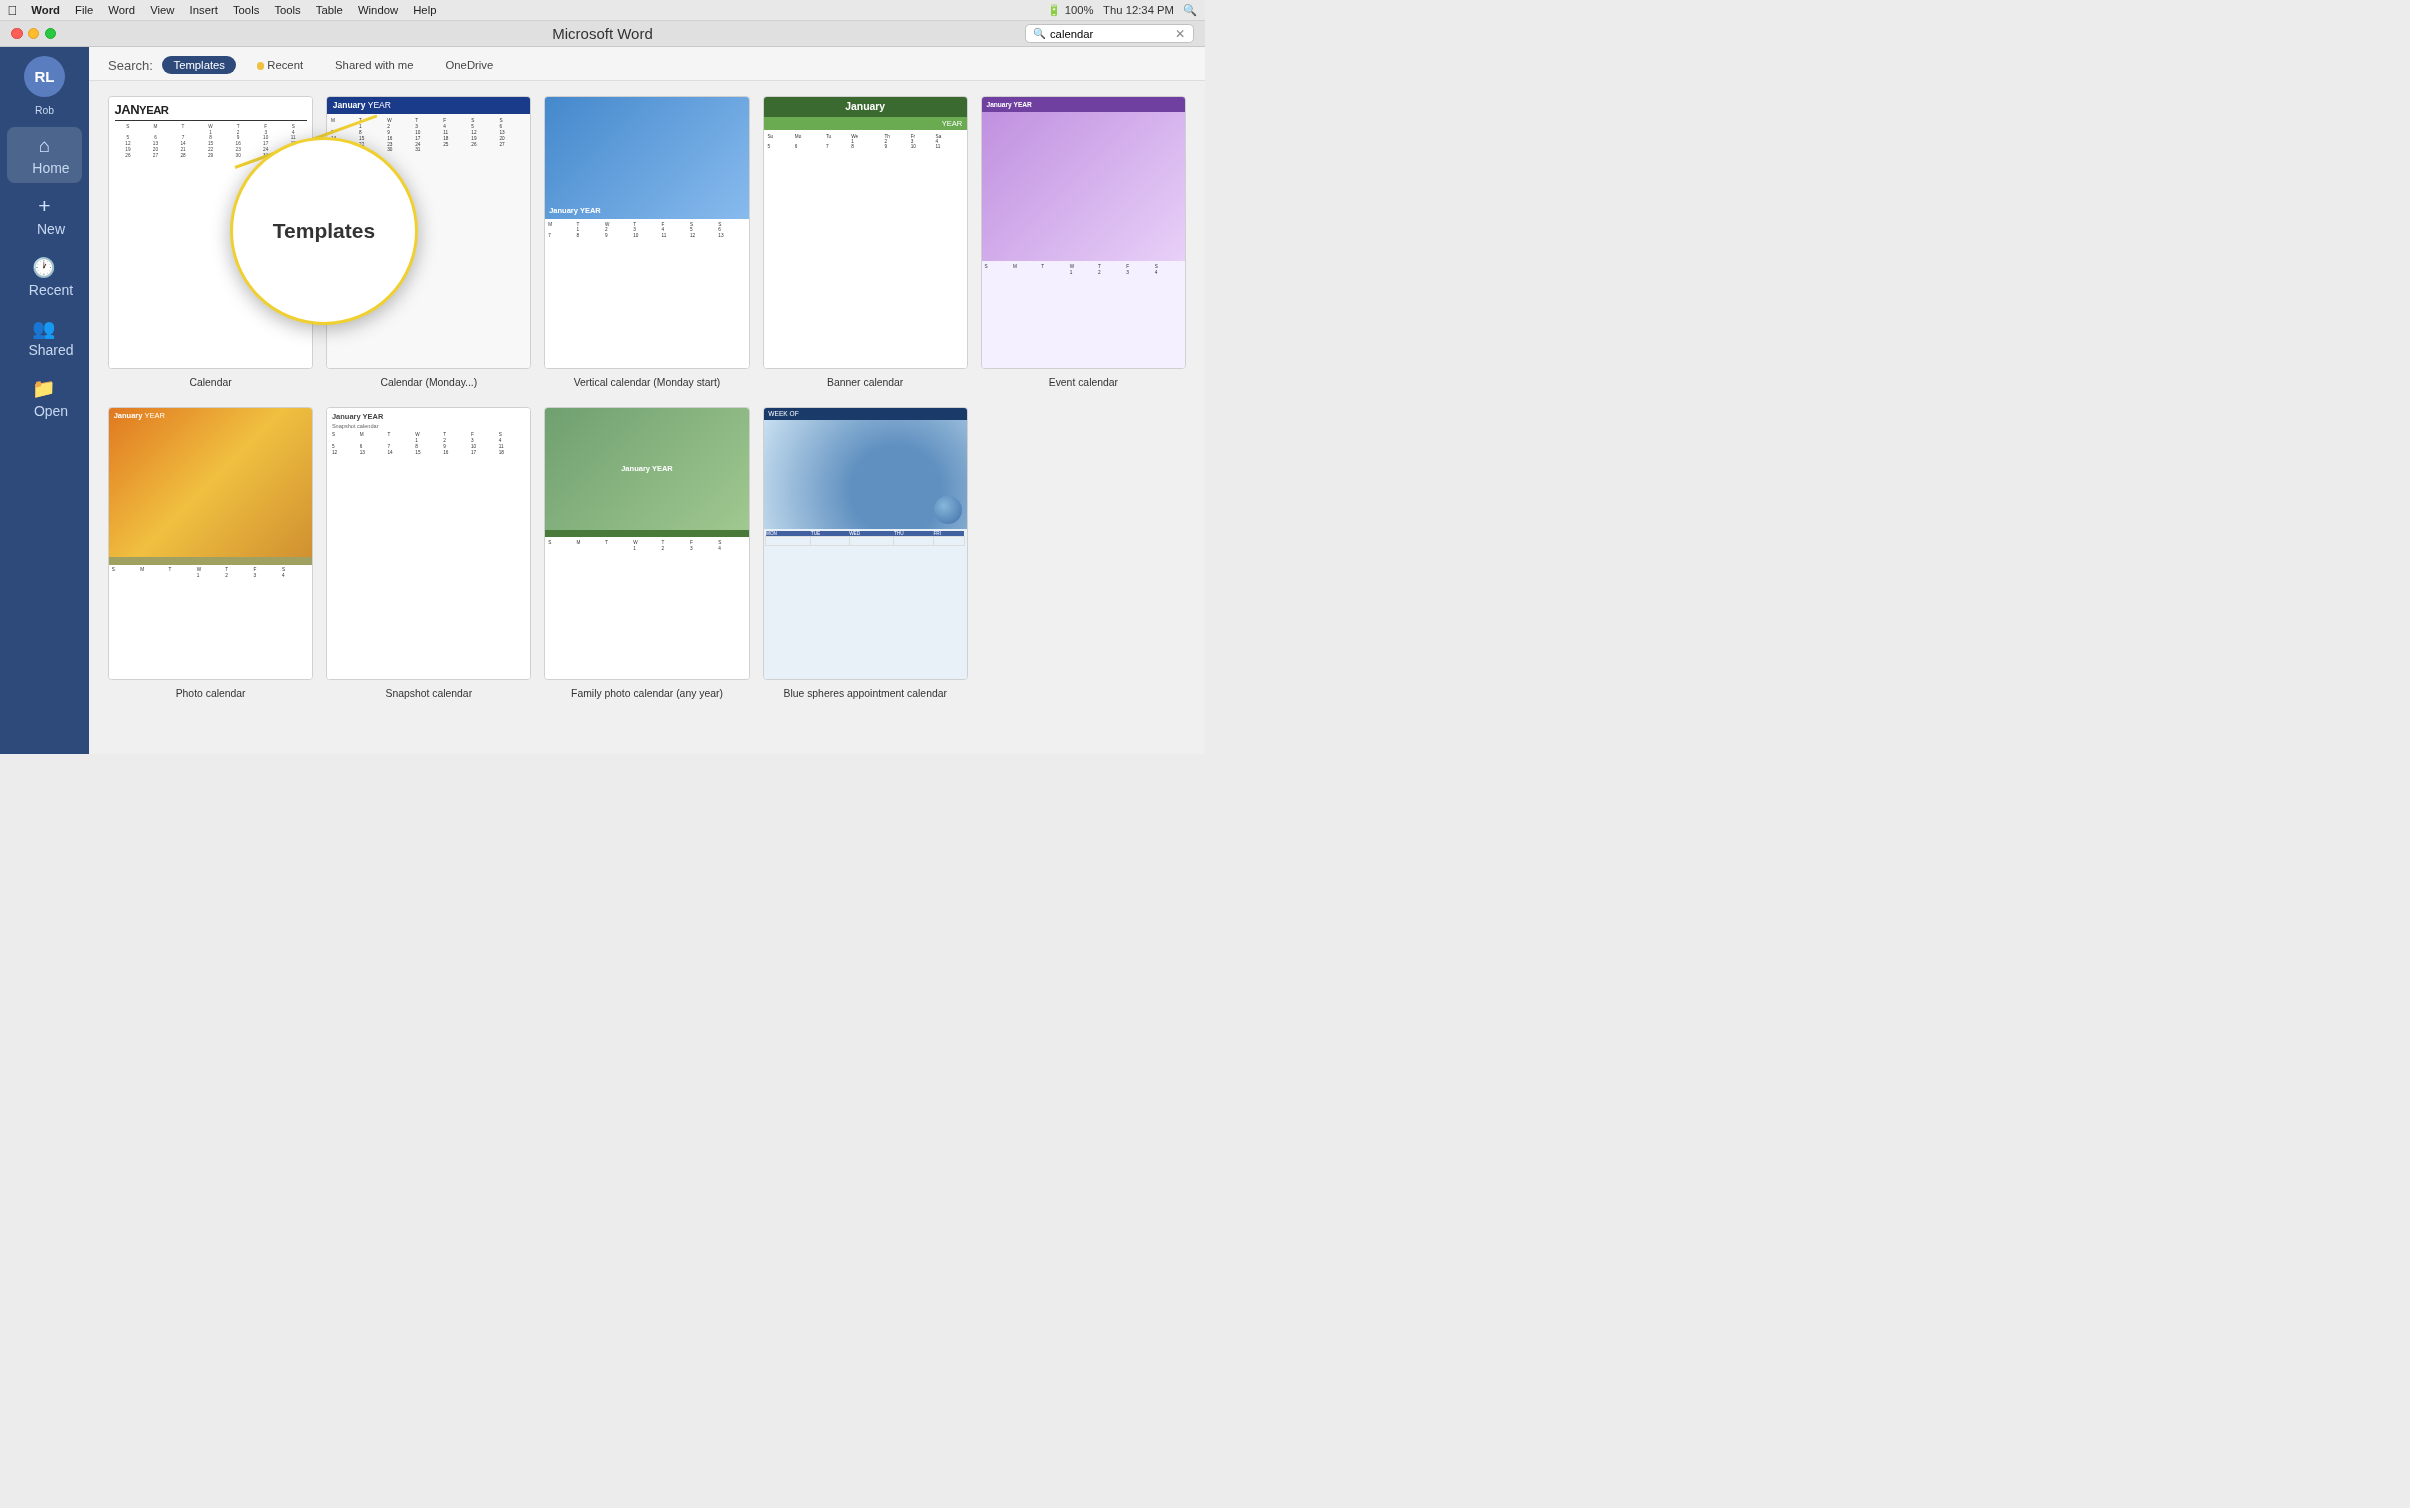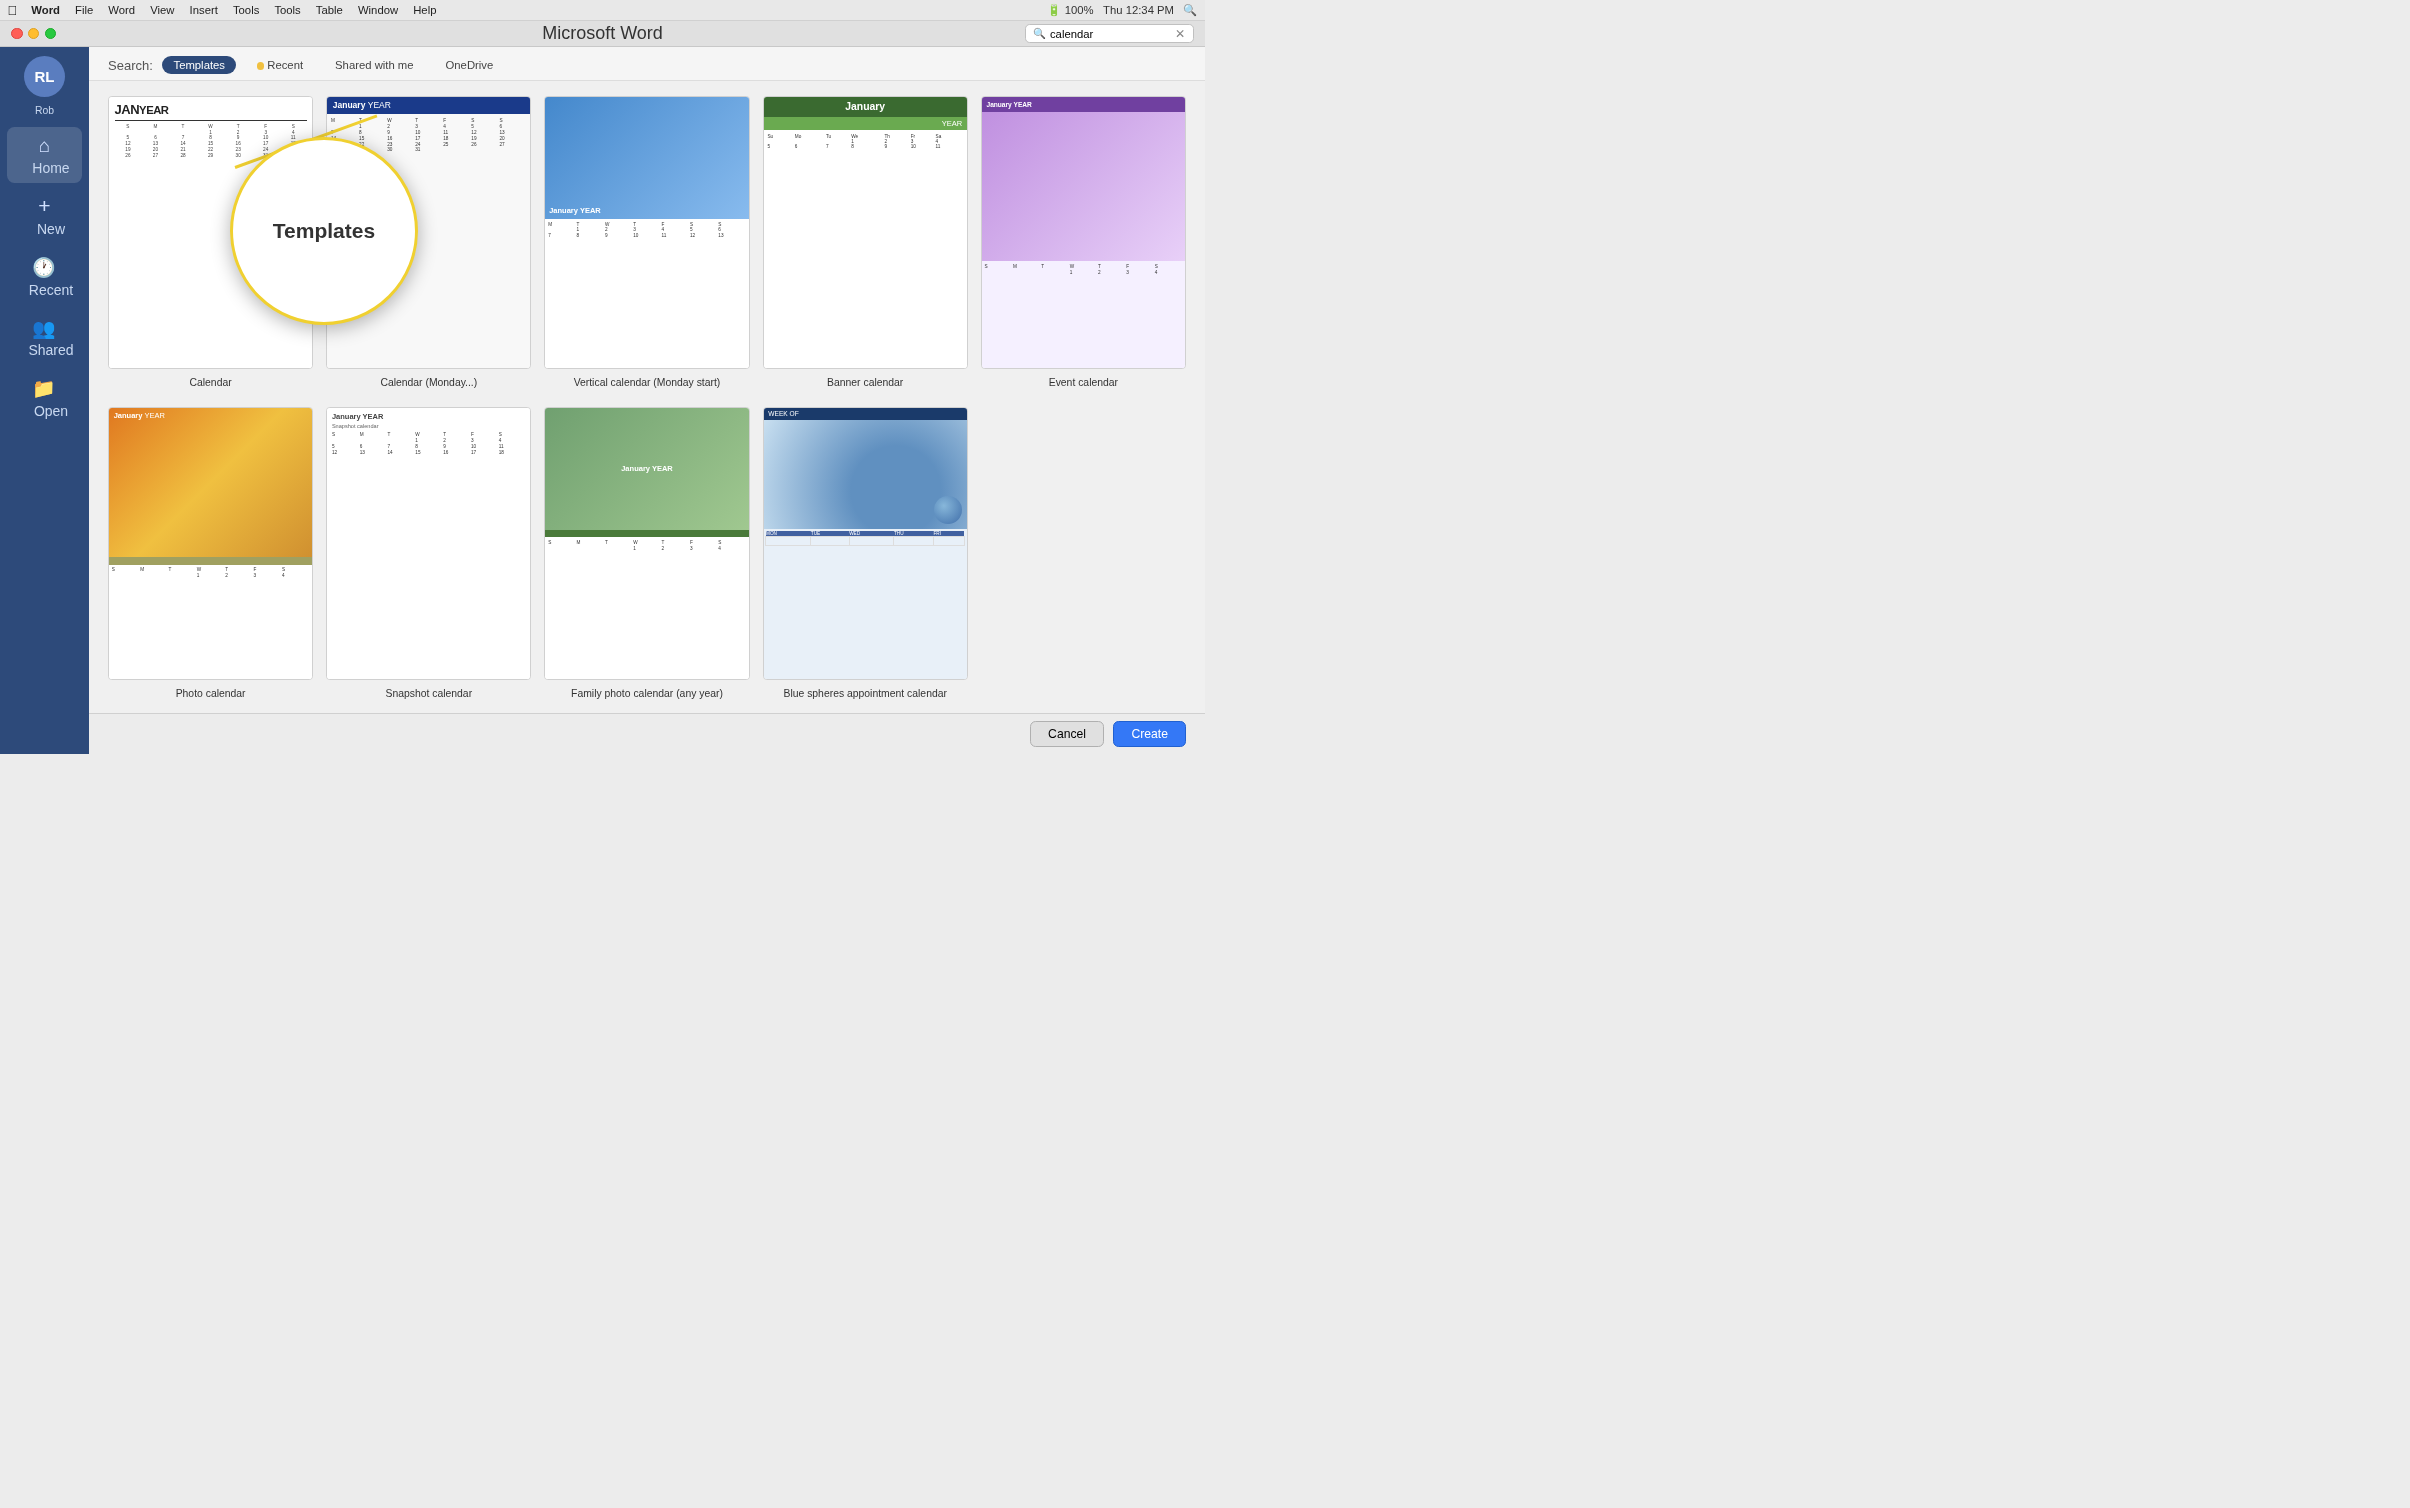--- a/index.html
+++ b/index.html
@@ -32,21 +32,21 @@
       height: 11.3px;
       border-radius: 50%;
     }
     .tl-red { background: #ff5f57; border: 0.9px solid #e0443e; }
     .tl-yellow { background: #ffbd2e; border: 0.9px solid #dea123; }
     .tl-green { background: #28c940; border: 0.9px solid #1aab29; }
     .titlebar-title {
       position: absolute;
       left: 50%;
       transform: translateX(-50%);
-      font-size: 18px;
+      font-size: 15px;
       color: #333;
       font-weight: 500;
     }
     .titlebar-search {
       margin-left: auto;
       display: flex;
       align-items: center;
       background: white;
       border: 0.9px solid #c0c0c0;
       border-radius: 4.7px;
@@ -728,20 +728,16 @@
               </div>
             </div>
           </div>
           <span class="template-name">Blue spheres appointment calendar</span>
         </div>
 
 
       </div>
     </div>
 
-    <div class="bottom-bar">
-      <button class="btn-cancel">Cancel</button>
-      <button class="btn-create">Create</button>
-    </div>
 
   </div>
 </div>
 
 
 </body></html>

